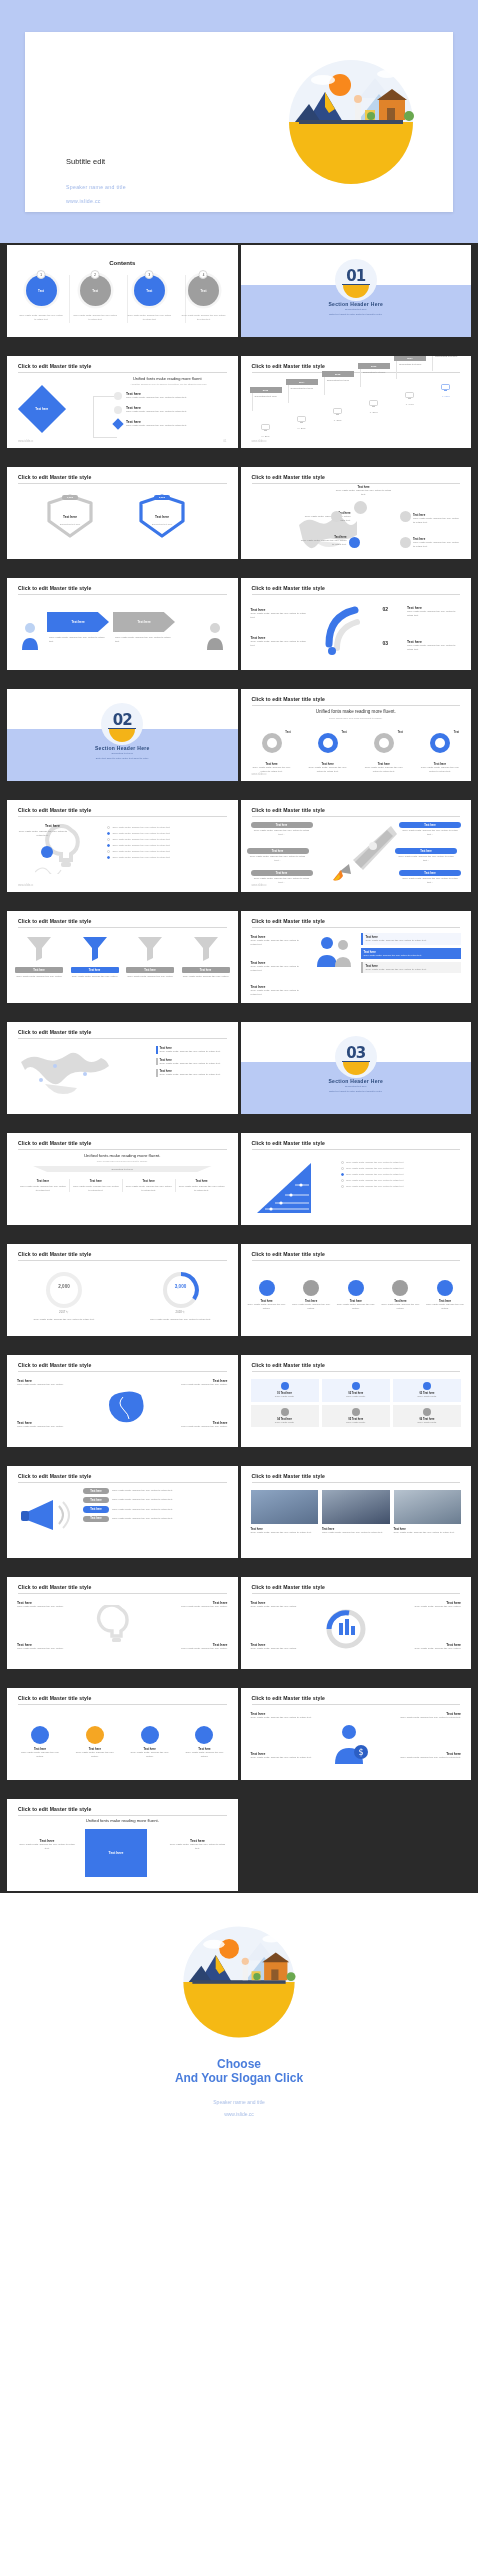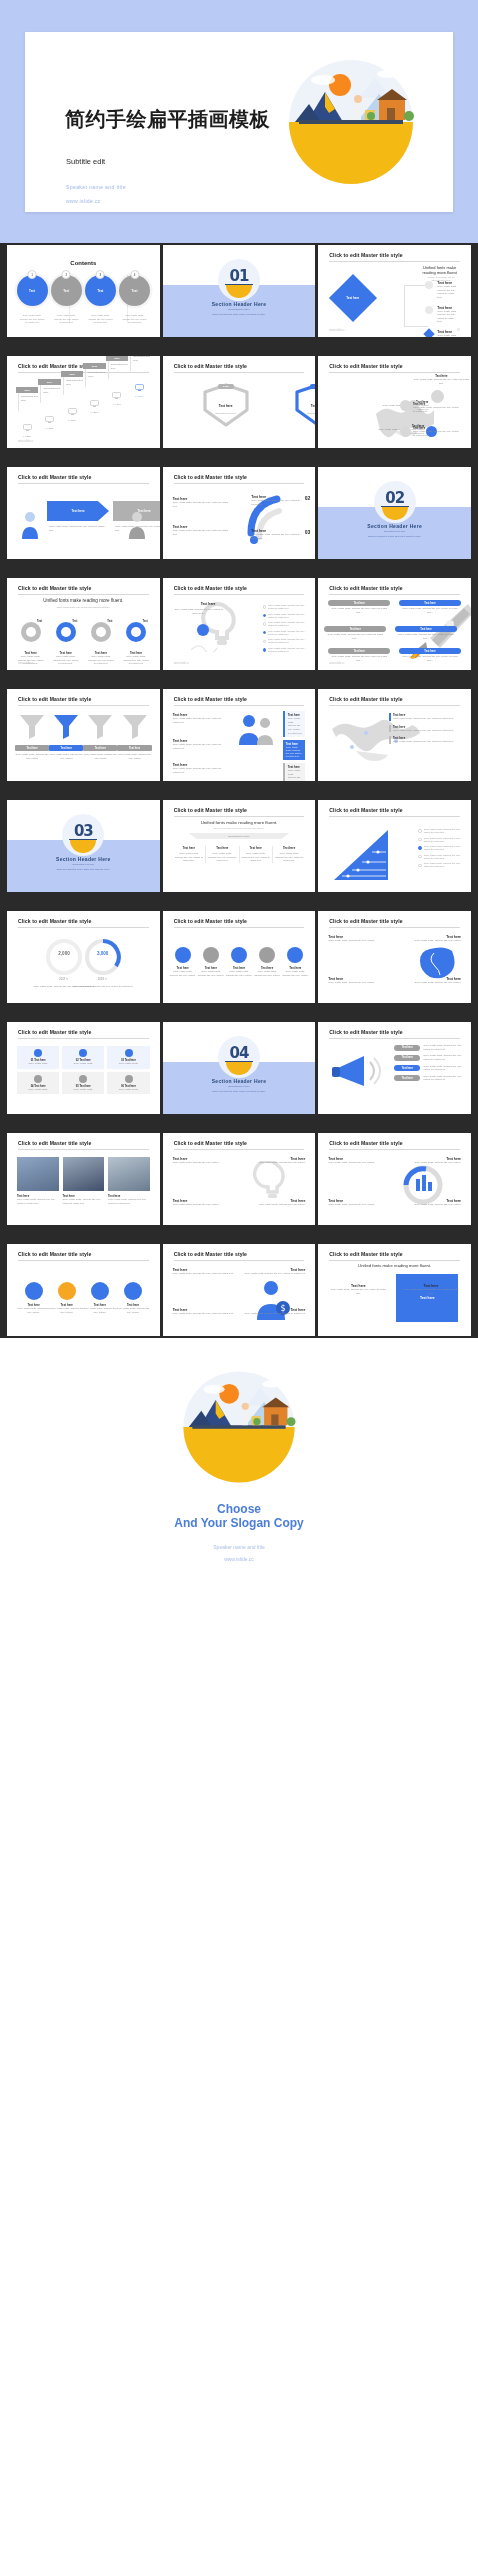--- a/index.html
+++ b/index.html
@@ -38,21 +38,21 @@
   .cover-site {
     position:absolute; left:41px; top:166px;
     font-size:5.2px; color:#9fb7e8; letter-spacing:.3px;
   }
   .cover-art { position:absolute; right:34px; top:22px; }
 
   
   .grid {
     width:478px;
     display:grid;
-    grid-template-columns:1fr 1fr 1fr;
+    grid-template-columns:1fr 1fr;
     gap:19px 3px;
     padding:2px 7px;
     background:#2a2a2a;
   }
   .slide {
     position:relative;
     background:#ffffff;
     height:92px;
     overflow:hidden;
   }
@@ -161,21 +161,20 @@
   .thanks-t1{ font-size:12px;font-weight:bold;color:#4a7ddc; margin-top:10px;}
   .thanks-t2{ font-size:12px;font-weight:bold;color:#4a7ddc; }
   .thanks-s1{ font-size:5px;color:#a8bde6; margin-top:14px;}
   .thanks-s2{ font-size:5px;color:#a8bde6; margin-top:6px;}
 </style>
 </head>
 <body>
 
 <div class="cover">
   <div class="cover-card">
-    <div class="cover-title">简约手绘扁平插画模板</div>
     <div class="cover-sub">Subtitle edit</div>
     <div class="cover-speaker">Speaker name and title</div>
     <div class="cover-site">www.islide.cc</div>
     <div class="cover-art">
       <svg width="136" height="136" viewBox="0 0 136 136">
         <circle cx="68" cy="68" r="62" fill="#eef3fa"></circle>
         <path d="M6 68 a62 62 0 0 0 124 0 z" fill="#f5b914"></path>
         <circle cx="57" cy="31" r="11" fill="#f8881c"></circle>
         <path d="M92 24 l16 20 h-32 z" fill="#e9eff8"></path>
         <path d="M96 40 l22 28 H74 z" fill="#bcd5ee"></path>
@@ -889,30 +888,20 @@
         <div class="mt">Copy paste fonts.</div>
       </div>
       <div style="background:#f2f2f2;padding:3px;text-align:center">
         <div class="icon-circle ic-g" style="width:8px;height:8px;margin:0 auto"></div>
         <div class="mh" style="font-size:2.6px;margin-top:2px">06 Text here</div>
         <div class="mt">Copy paste fonts.</div>
       </div>
     </div>
   </div>
 
-  <div class="slide sec">
-    <div class="sec-band"></div>
-    <div class="sec-disc"></div>
-    <div class="sec-bowl"></div>
-    <div class="sec-bar"></div>
-    <div class="sec-num">04</div>
-    <div class="sec-h">Section Header Here</div>
-    <div class="sec-s1">Supporting text here</div>
-    <div class="sec-s2">Enter text about to enter. Enter text about to enter.</div>
-  </div>
 
   <div class="slide">
     <div class="s-title">Click to edit Master title style</div>
     <div class="s-rule"></div>
     <svg width="54" height="46" viewBox="0 0 54 46" style="position:absolute;left:12px;top:28px">
       <path d="M8 18 L34 6 v30 L8 26 z" fill="#3b76e8"></path>
       <rect x="2" y="17" width="8" height="10" rx="2" fill="#2c5fc4"></rect>
       <path d="M40 12 q8 9 0 18" stroke="#cfcfcf" stroke-width="2" fill="none"></path>
       <path d="M44 8 q12 13 0 26" stroke="#e2e2e2" stroke-width="2" fill="none"></path>
     </svg>
@@ -1102,16 +1091,16 @@
       <rect x="72" y="48" width="6" height="18" fill="#f2f2f2"></rect>
       <circle cx="75" cy="45" r="4" fill="#f7c9a0"></circle>
       <rect x="82" y="56" width="10" height="10" fill="#edc94f"></rect>
       <circle cx="126" cy="62" r="5" fill="#6aa84f"></circle>
       <circle cx="88" cy="62" r="4" fill="#6aa84f"></circle>
       <ellipse cx="40" cy="26" rx="12" ry="5" fill="#ffffff" opacity=".85"></ellipse>
       <ellipse cx="104" cy="20" rx="10" ry="4" fill="#ffffff" opacity=".85"></ellipse>
     </svg>
   </div>
   <div class="thanks-t1">Choose</div>
-  <div class="thanks-t2">And Your Slogan Copy</div>
+  <div class="thanks-t2">And Your Slogan Click</div>
   <div class="thanks-s1">Speaker name and title</div>
   <div class="thanks-s2">www.islide.cc</div>
 </div>
 
 </body></html>

